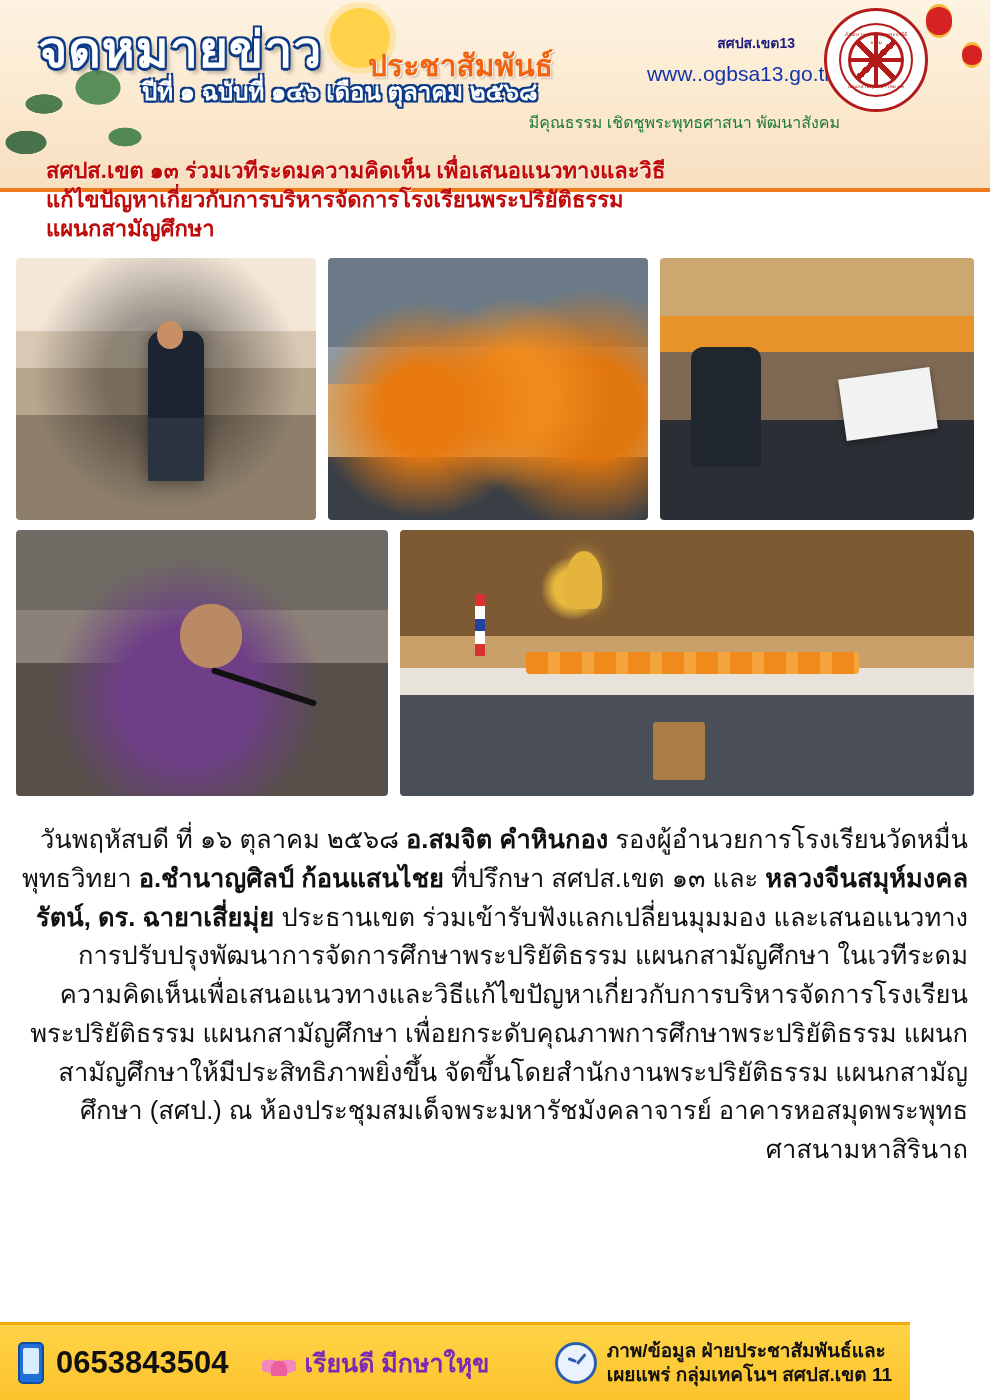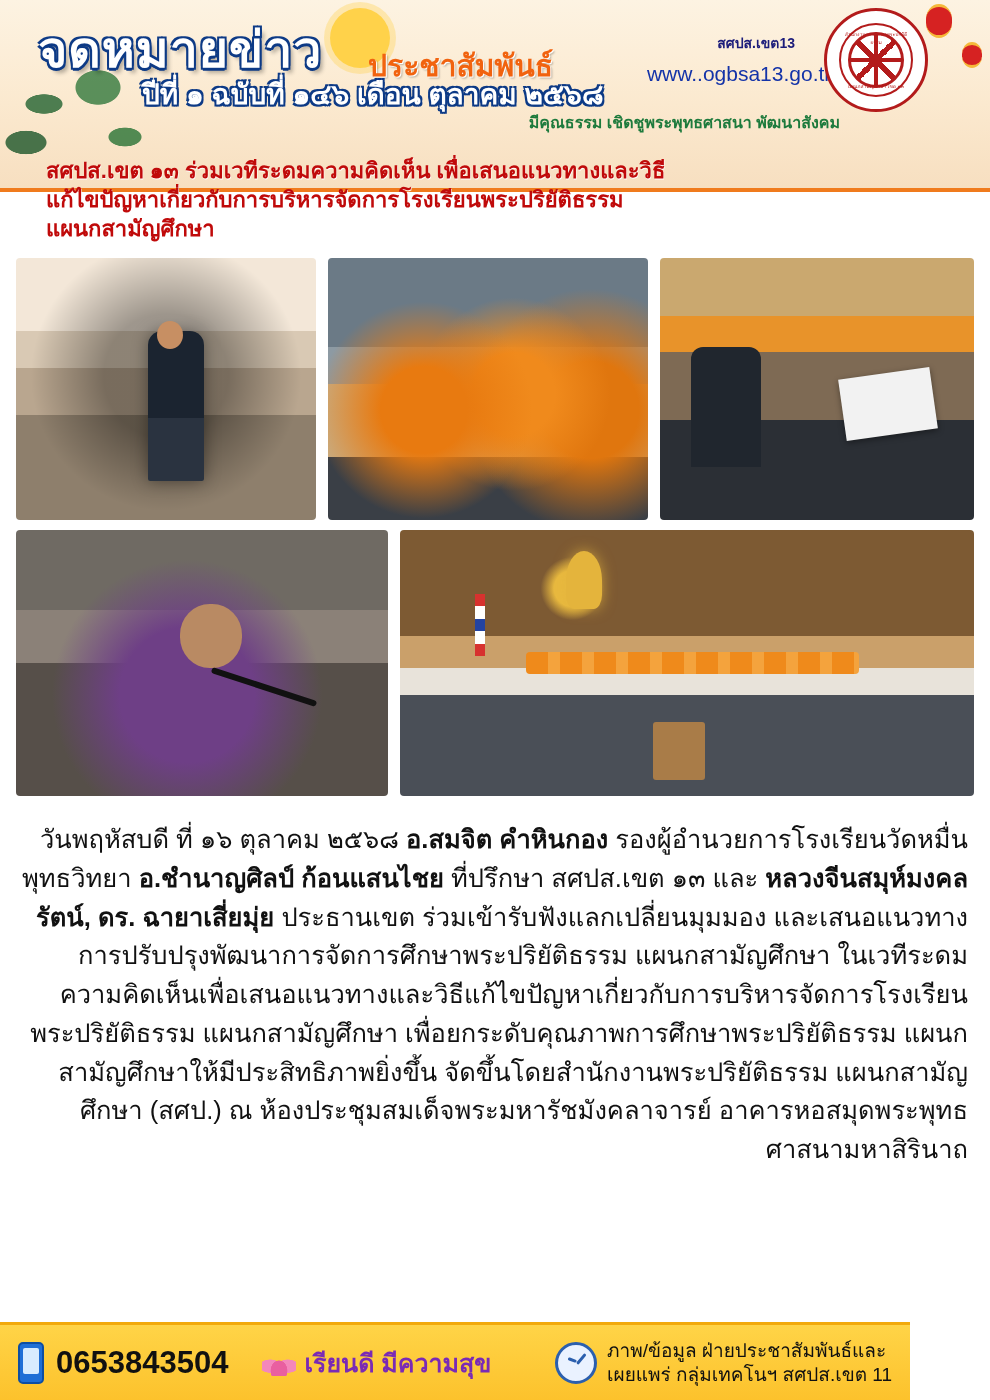--- a/index.html
+++ b/index.html
@@ -66,21 +66,21 @@
     position: absolute;
     left: 368px; top: 42px;
     font-size: 30px;
     font-weight: bold;
     color: #f1630f;
     text-shadow: 1px 1px 0 #fff, 2px 2px 2px rgba(0,0,0,.25);
   }
   .title-issue {
     position: absolute;
     left: 142px; top: 72px;
-    font-size: 28px;
+    font-size: 24px;
     font-weight: bold;
     color: #ffffff;
     text-shadow:
       -2px -2px 0 #0d3a86, 2px -2px 0 #0d3a86,
       -2px 2px 0 #0d3a86, 2px 2px 0 #0d3a86,
       0 2px 0 #0d3a86;
   }
   .org-label {
     position: absolute;
     right: 195px; top: 32px;
@@ -91,21 +91,21 @@
   .website {
     position: absolute;
     right: 154px; top: 62px;
     font-size: 21px;
     color: #1433a8;
   }
   .motto {
     position: absolute;
     right: 150px; top: 110px;
     font-size: 16px;
-    font-weight: bold;
+    font-weight: normal;
     color: #1d7a3c;
   }
   .logo-seal {
     position: absolute;
     right: 62px; top: 8px;
     width: 104px; height: 104px;
     border-radius: 50%;
     border: 3px solid #b31b1b;
     background: #fff;
     display: flex; align-items: center; justify-content: center;
@@ -278,21 +278,21 @@
     border: 3px solid #2b5fae; background: #eaf2ff;
     margin-left: auto; margin-right: 10px; position: relative;
   }
   .clock::before, .clock::after {
     content:""; position:absolute; background:#2b5fae; border-radius:2px;
     left: 50%; top: 50%; transform-origin: 0 0;
   }
   .clock::before { width: 13px; height: 3px; transform: rotate(-50deg); }
   .clock::after { width: 9px; height: 3px; transform: rotate(-160deg); }
   .credit {
-    font-size: 19px; font-weight: normal; color: #111;
+    font-size: 19px; font-weight: bold; color: #111;
     line-height: 1.25; margin-right: 18px; text-align: left;
   }
 </style>
 </head>
 <body>
 
 <div class="header">
   <div class="header-bg-sun"></div>
   <div class="pine"></div>
   <div class="lantern l1"></div>
@@ -331,19 +331,19 @@
 </div>
 
 <div class="body-text">วันพฤหัสบดี ที่ ๑๖ ตุลาคม ๒๕๖๘ <b>อ.สมจิต คำหินกอง</b> รองผู้อำนวยการโรงเรียนวัดหมื่นพุทธวิทยา <b>อ.ชำนาญศิลป์ ก้อนแสนไชย</b> ที่ปรึกษา สศปส.เขต ๑๓ และ <b>หลวงจีนสมุห์มงคลรัตน์, ดร. ฉายาเสี่ยมุ่ย</b> ประธานเขต ร่วมเข้ารับฟังแลกเปลี่ยนมุมมอง และเสนอแนวทางการปรับปรุงพัฒนาการจัดการศึกษาพระปริยัติธรรม แผนกสามัญศึกษา ในเวทีระดมความคิดเห็นเพื่อเสนอแนวทางและวิธีแก้ไขปัญหาเกี่ยวกับการบริหารจัดการโรงเรียนพระปริยัติธรรม แผนกสามัญศึกษา เพื่อยกระดับคุณภาพการศึกษาพระปริยัติธรรม แผนกสามัญศึกษาให้มีประสิทธิภาพยิ่งขึ้น จัดขึ้นโดยสำนักงานพระปริยัติธรรม แผนกสามัญศึกษา (สศป.) ณ ห้องประชุมสมเด็จพระมหารัชมังคลาจารย์ อาคารหอสมุดพระพุทธศาสนามหาสิรินาถ</div>
 
 <div class="footer">
   <div class="phone-wrap">
     <div class="phone-icon"></div>
     <div class="phone-num">0653843504</div>
   </div>
   <div class="lotus"></div>
-  <div class="slogan">เรียนดี มีความสุข</div>
+  <div class="slogan">เรียนดี มีกษาใหุข</div>
   <div class="clock"></div>
   <div class="credit">
     <div>ภาพ/ข้อมูล ฝ่ายประชาสัมพันธ์และ</div>
     <div>เผยแพร่ กลุ่มเทคโนฯ สศปส.เขต 11</div>
   </div>
 </div>
 
 </body></html>

